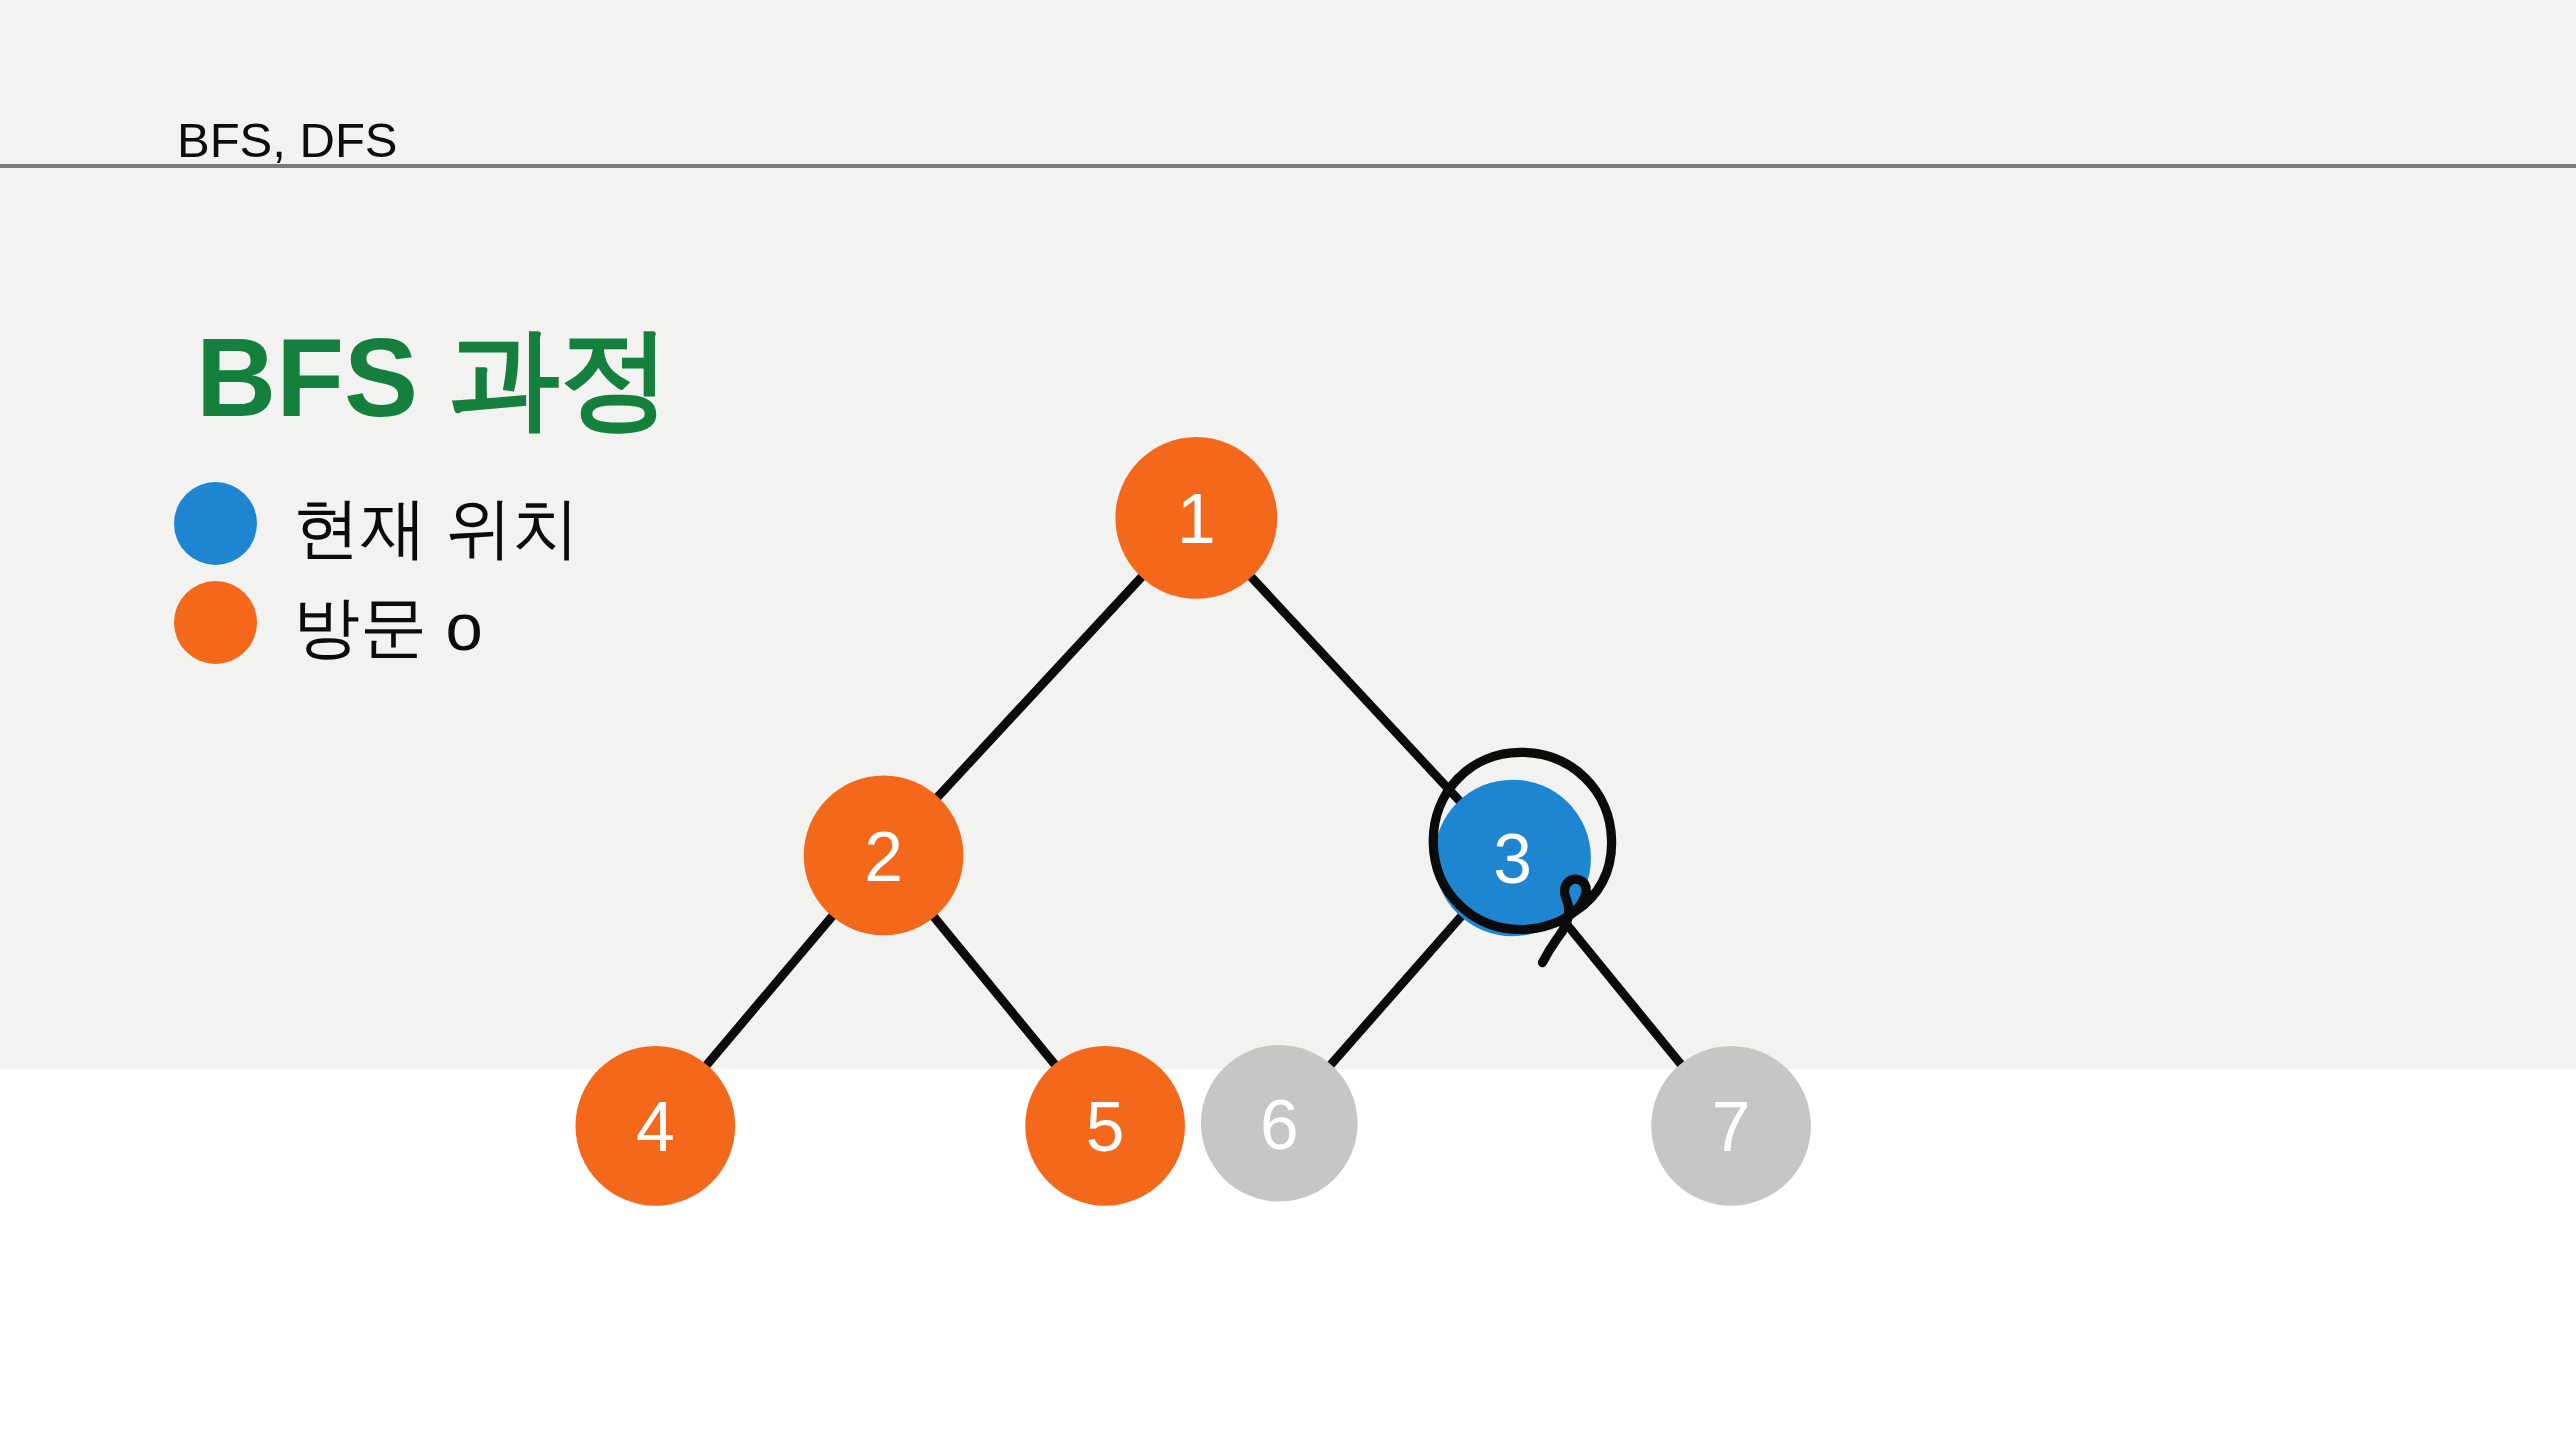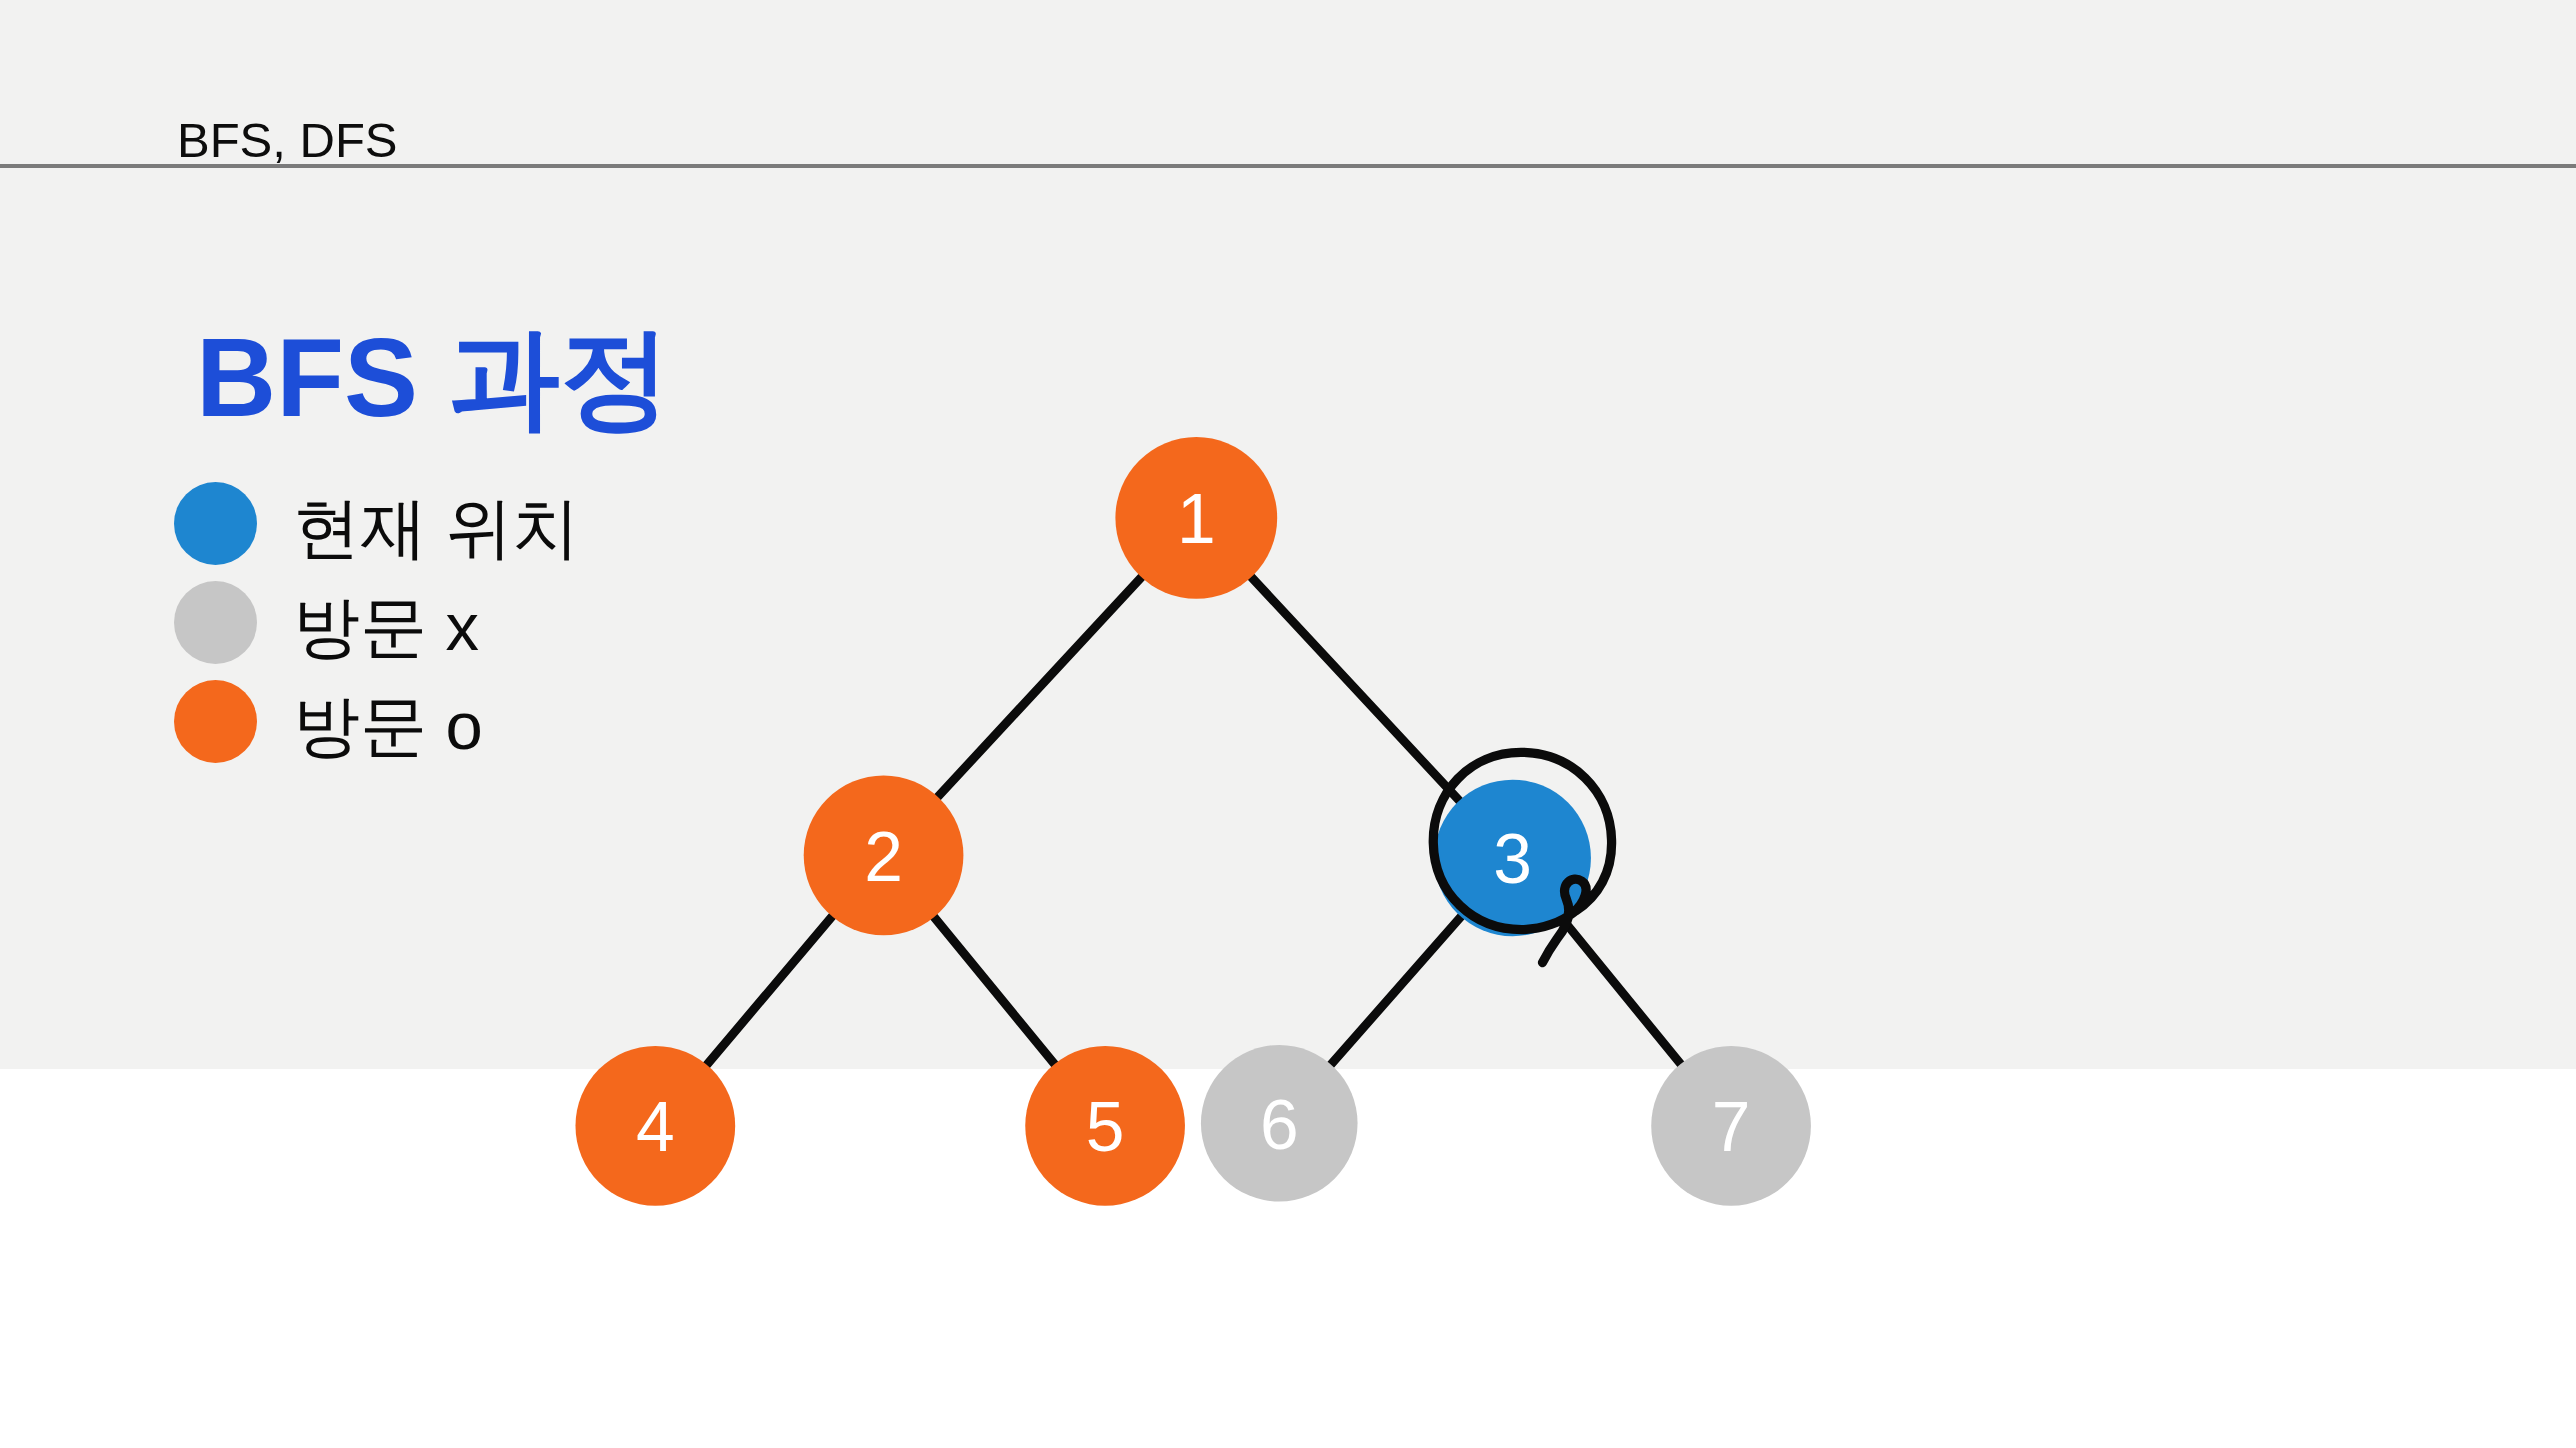--- a/index.html
+++ b/index.html
@@ -35,21 +35,21 @@
     height: 3.6px;
     background: #7b7b7b;
   }
   .page-title {
     position: absolute;
     left: 196px;
     top: 323px;
     font-size: 111px;
     font-weight: 600;
     line-height: 1;
-    color: #1d4ed8;
+    color: #15803d;
     white-space: nowrap;
   }
   .legend {
     position: absolute;
     left: 174px;
     top: 482px;
     display: flex;
     flex-direction: column;
   }
   .legend-row {
@@ -101,26 +101,20 @@
 
   <div class="legend">
 
     <div class="legend-row">
       <svg class="legend-marker" viewBox="0 0 162 162">
         <circle cx="81" cy="81" r="81" fill="#1e86d0"></circle>
       </svg>
       <span class="legend-label">현재 위치</span>
     </div>
 
-    <div class="legend-row">
-      <svg class="legend-marker" viewBox="0 0 162 162">
-        <circle cx="81" cy="81" r="81" fill="#c6c6c6"></circle>
-      </svg>
-      <span class="legend-label">방문 x</span>
-    </div>
 
     <div class="legend-row">
       <svg class="legend-marker" viewBox="0 0 162 162">
         <circle cx="81" cy="81" r="81" fill="#f4681c"></circle>
       </svg>
       <span class="legend-label">방문 o</span>
     </div>
 
   </div>
 

